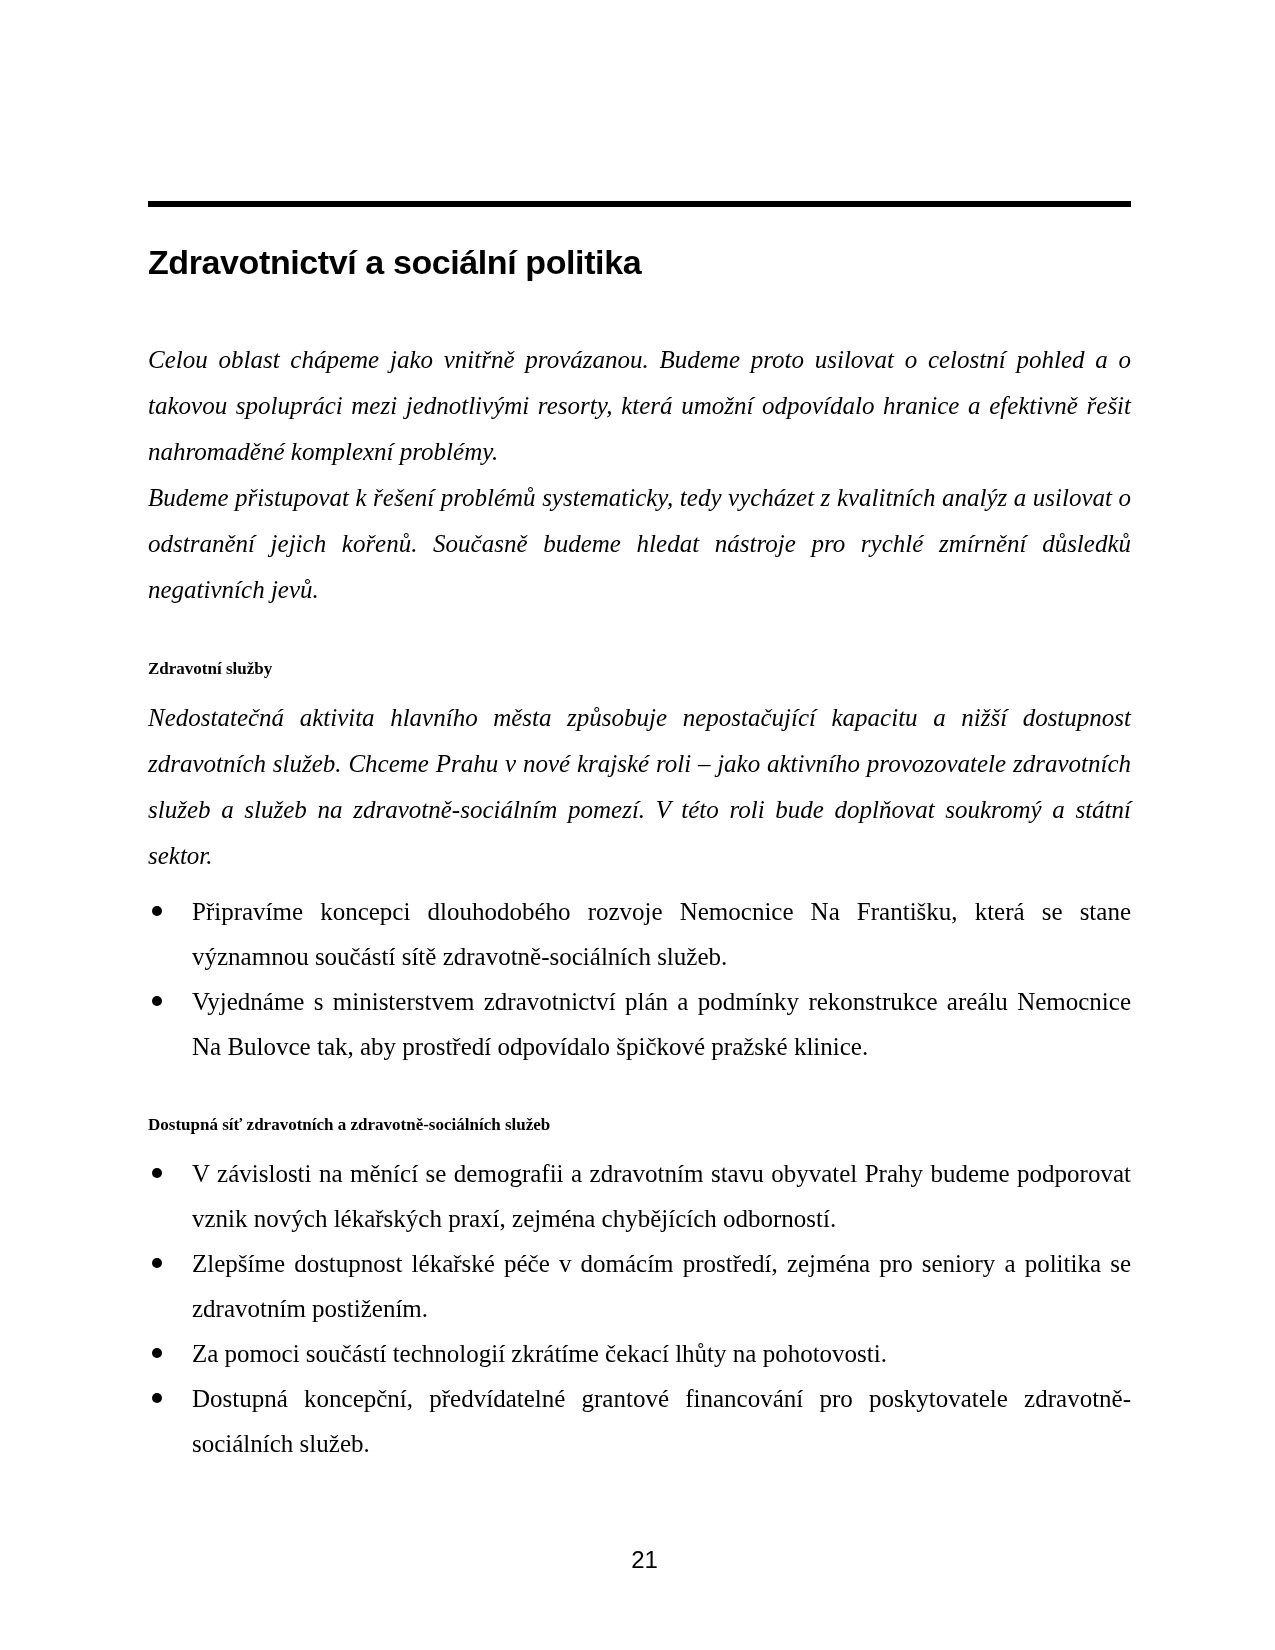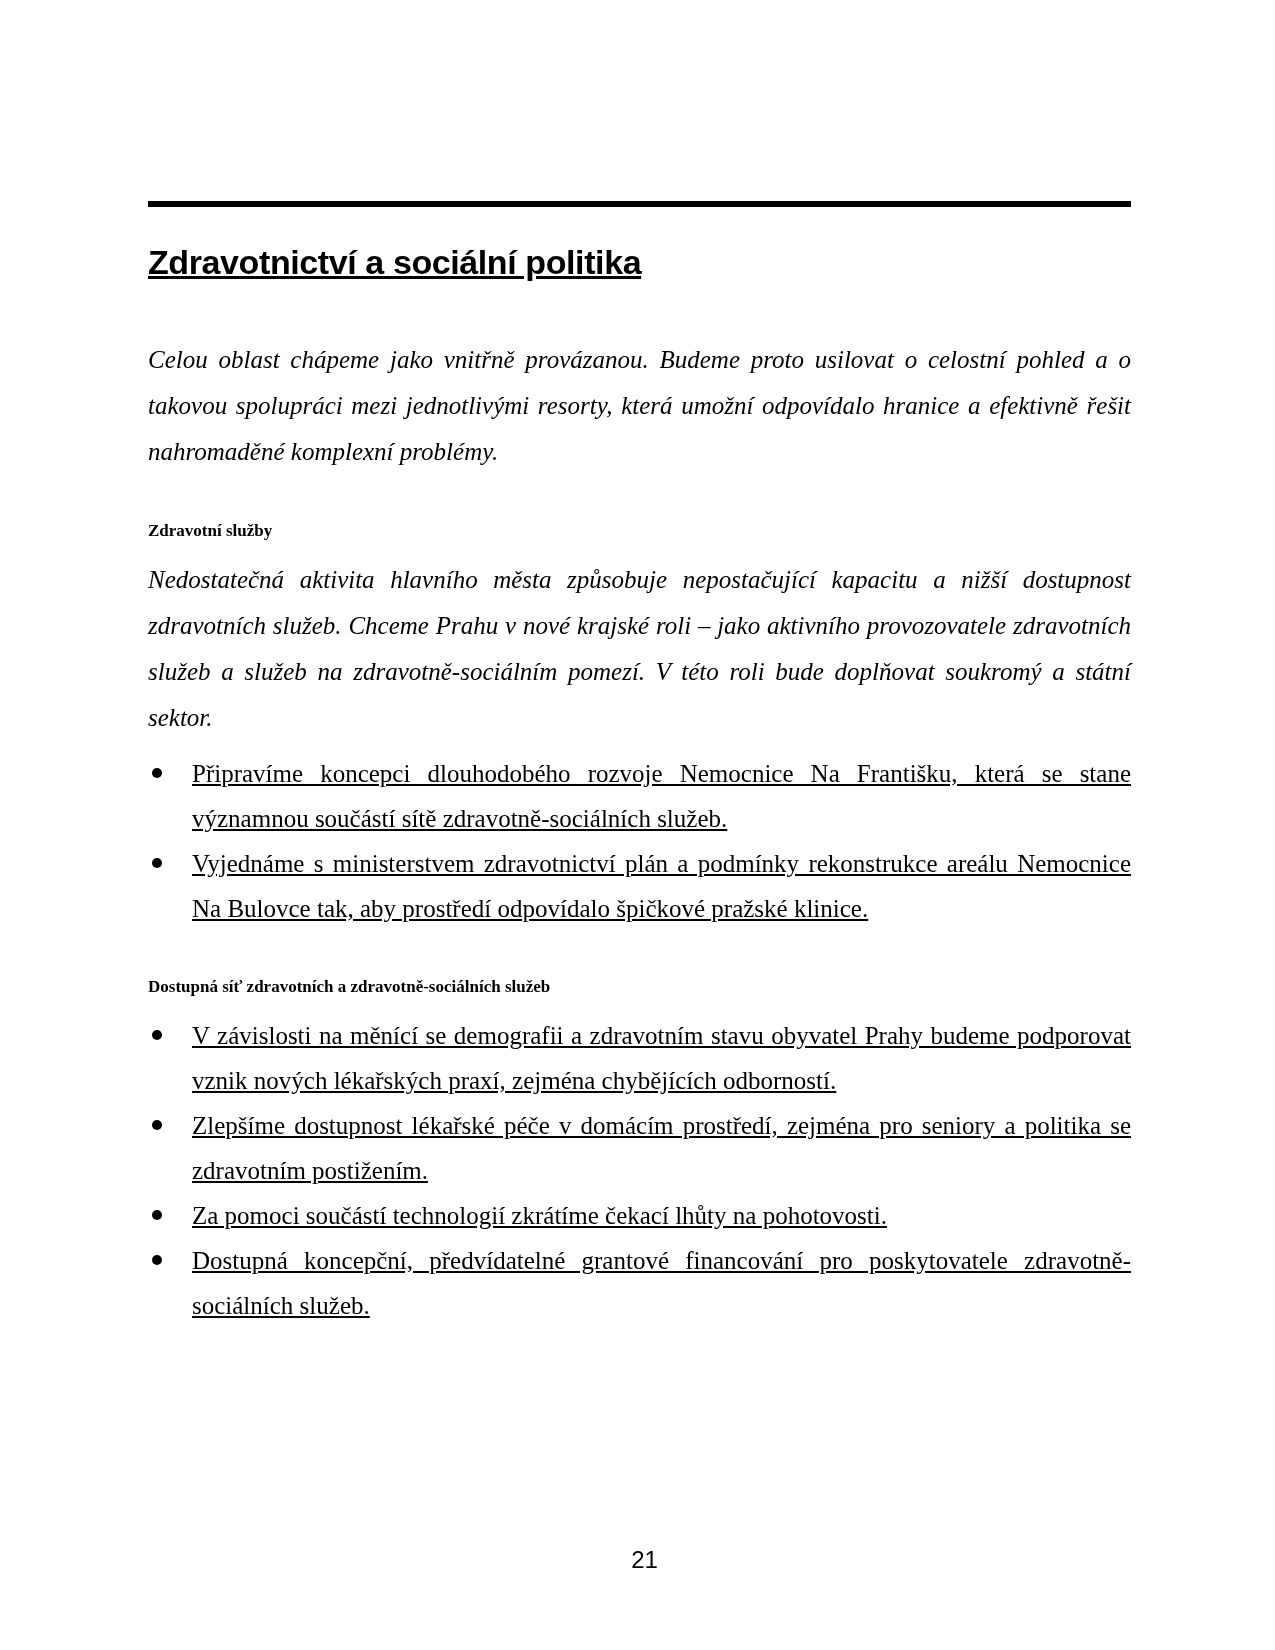--- a/index.html
+++ b/index.html
@@ -28,21 +28,20 @@
     background: #000000;
   }
   h1.doc-title {
     font-family: "Liberation Sans", sans-serif;
     font-weight: 700;
     font-size: 34px;
     letter-spacing: -0.4px;
     line-height: 42px;
     margin: 34px 0 0 0;
     color: #000000;
-    text-decoration: underline;
   }
   p.body-par {
     font-size: 25px;
     line-height: 46px;
     text-align: justify;
     margin: 0;
   }
   p.italic {
     font-style: italic;
   }
@@ -55,21 +54,20 @@
     line-height: 32px;
     margin: 0;
   }
   h2.mt-lg { margin-top: 40px; }
   h2.mt-md { margin-top: 32px; }
   p.after-heading { margin-top: 10px; }
   ul.bullet-list {
     list-style: none;
     margin: 10px 0 0 0;
     padding: 0 0 0 44px;
-    text-decoration: underline;
   }
   ul.bullet-list li {
     position: relative;
     font-size: 25px;
     line-height: 45px;
     text-align: justify;
     margin: 0;
   }
   ul.bullet-list li::before {
     content: "";
@@ -97,20 +95,21 @@
 
 <div class="page">
   <div class="content">
 
     <div class="rule"></div>
 
     <h1 class="doc-title">Zdravotnictví a sociální politika</h1>
 
     <p class="body-par italic first-intro">Celou oblast chápeme jako vnitřně provázanou. Budeme proto usilovat o celostní pohled a o takovou spolupráci mezi jednotlivými resorty, která umožní odpovídalo hranice a efektivně řešit nahromaděné komplexní problémy.</p>
 
+    <p class="body-par italic">Budeme přistupovat k řešení problémů systematicky, tedy vycházet z kvalitních analýz a usilovat o odstranění jejich kořenů. Současně budeme hledat nástroje pro rychlé zmírnění důsledků negativních jevů.</p>
 
     <h2 class="section-heading mt-lg">Zdravotní služby</h2>
 
     <p class="body-par italic after-heading">Nedostatečná aktivita hlavního města způsobuje nepostačující kapacitu a nižší dostupnost zdravotních služeb. Chceme Prahu v nové krajské roli – jako aktivního provozovatele zdravotních služeb a služeb na zdravotně-sociálním pomezí. V této roli bude doplňovat soukromý a státní sektor.</p>
 
 
     <ul class="bullet-list">
       <li>Připravíme koncepci dlouhodobého rozvoje Nemocnice Na Františku, která se stane významnou součástí sítě zdravotně-sociálních služeb.</li>
       <li>Vyjednáme s ministerstvem zdravotnictví plán a podmínky rekonstrukce areálu Nemocnice Na Bulovce tak, aby prostředí odpovídalo špičkové pražské klinice.</li>
     </ul>

